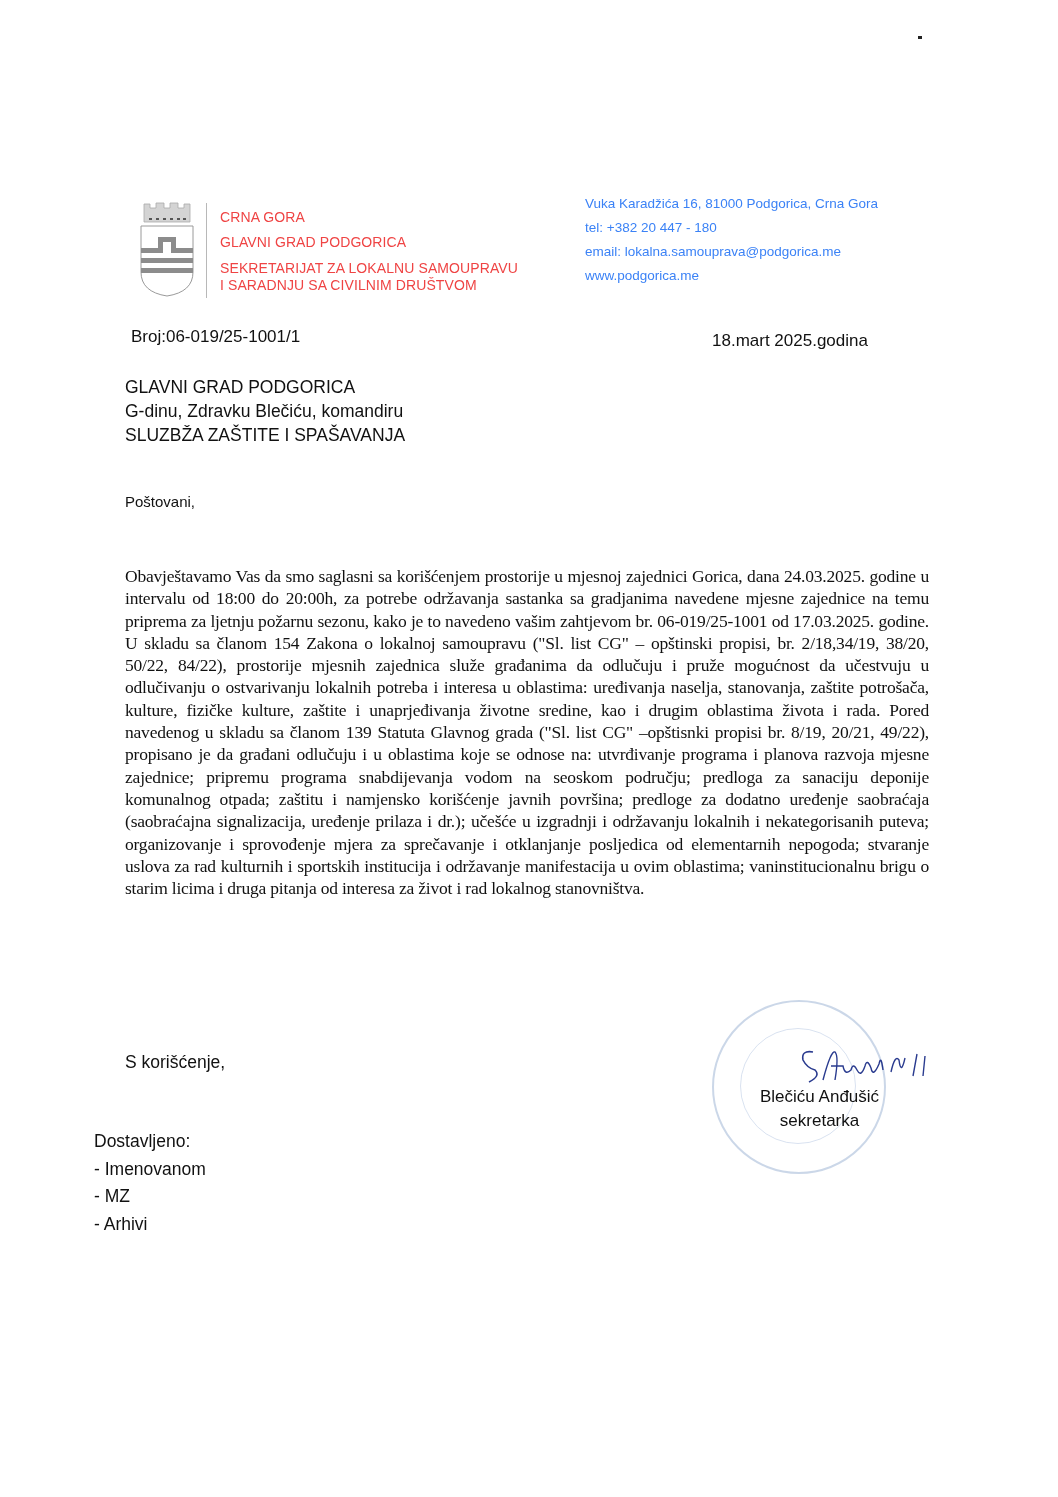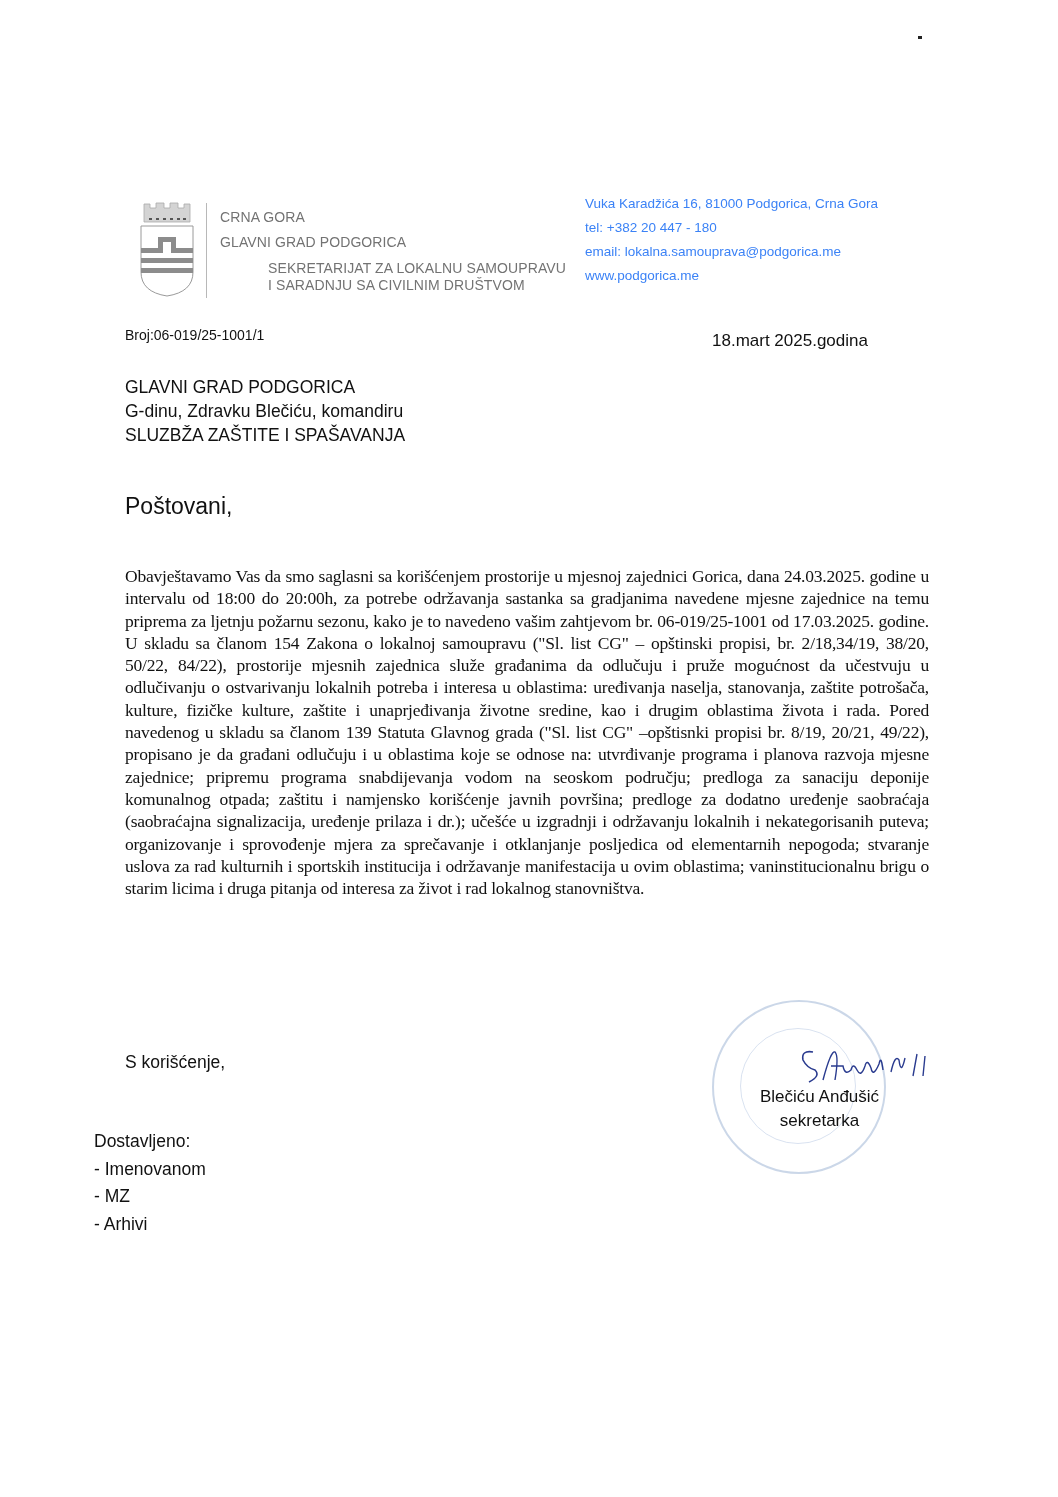--- a/index.html
+++ b/index.html
@@ -2,35 +2,35 @@
 <html><head>
   <meta charset="utf-8">
   <style>
     html, body { margin: 0; padding: 0; background: #ffffff; }
     body { width: 1058px; height: 1497px; position: relative; overflow: hidden; font-family: "Liberation Sans", sans-serif; color: #111; }
     .abs { position: absolute; }
     .speck { left: 918px; top: 36px; width: 4px; height: 3px; background: #222; }
 
     .crest { left: 138px; top: 200px; width: 58px; height: 98px; }
     .vrule { left: 206px; top: 203px; width: 1px; height: 95px; background: #b8b8b8; }
-    .org { left: 220px; top: 205px; font-size: 14px; line-height: 25px; color: #737373; letter-spacing: 0.1px; }
+    .org { left: 220px; top: 205px; font-size: 14px; line-height: 25px; color: #ef4444; letter-spacing: 0.1px; }
     .org div { white-space: nowrap; }
-    .org .tight { line-height: 17px; margin-left: 48px; }
+    .org .tight { line-height: 17px; }
     .org .gap { height: 5px; }
 
     .contact { left: 585px; top: 192px; font-size: 13.5px; line-height: 24px; color: #3b82f6; }
     .contact div { white-space: nowrap; }
 
-    .broj { left: 125px; top: 327px; font-size: 14px; }
+    .broj { left: 131px; top: 327px; font-size: 17px; }
     .date { left: 712px; top: 331px; font-size: 17px; }
 
     .recipient { left: 125px; top: 375px; font-size: 17.5px; line-height: 24px; }
     .recipient div { white-space: nowrap; }
 
-    .greeting { left: 125px; top: 493px; font-size: 23px; }
+    .greeting { left: 125px; top: 493px; font-size: 15px; }
 
     .body-text { left: 125px; top: 565px; width: 804px; font-size: 17.5px; line-height: 22.3px; text-align: justify; font-family: Liberation Serif, serif; letter-spacing: -0.2px; }
 
     .closing { left: 125px; top: 1052px; font-size: 17.5px; }
 
     .stamp { left: 712px; top: 1000px; width: 170px; height: 170px; border-radius: 50%; border: 2px solid #b9c9e0; opacity: 0.75; }
     .stamp-inner { left: 740px; top: 1028px; width: 114px; height: 114px; border-radius: 50%; border: 1px solid #c9d6ea; opacity: 0.7; }
     .signature { left: 795px; top: 1040px; width: 140px; height: 50px; }
     .signer { left: 760px; top: 1085px; font-size: 17px; line-height: 24px; text-align: center; }
 

